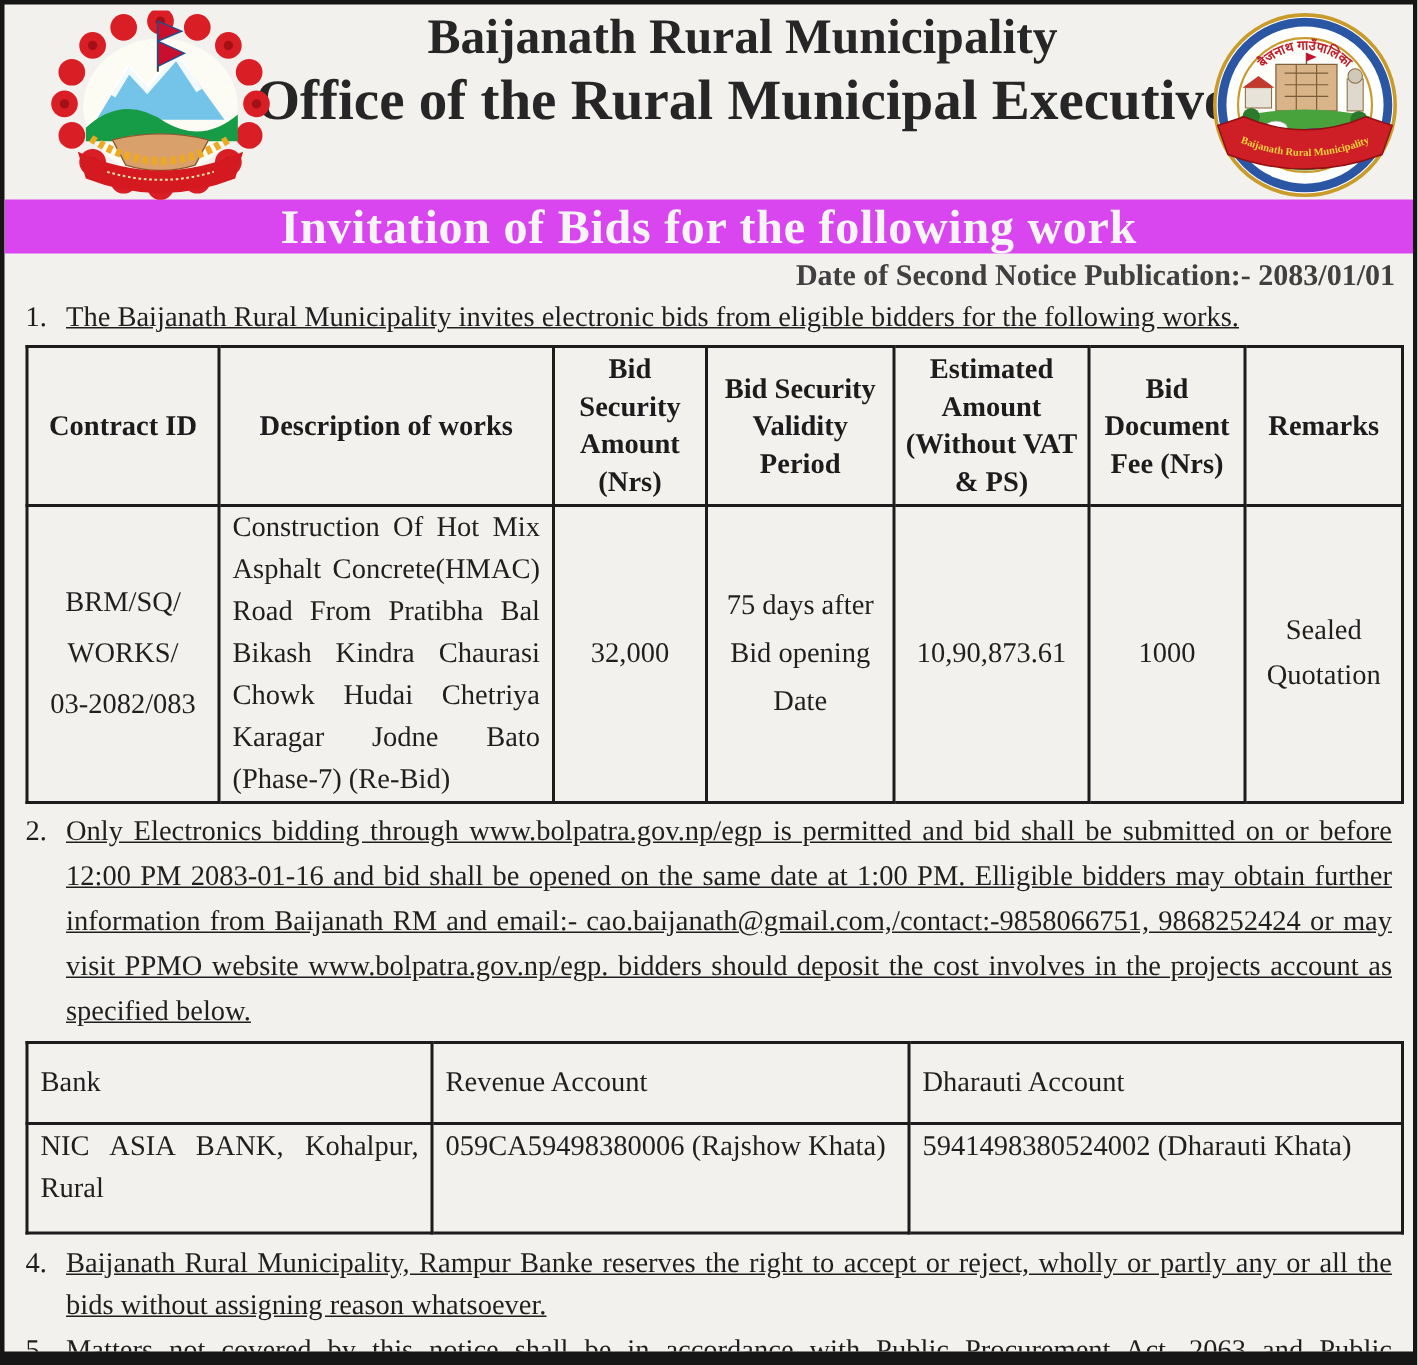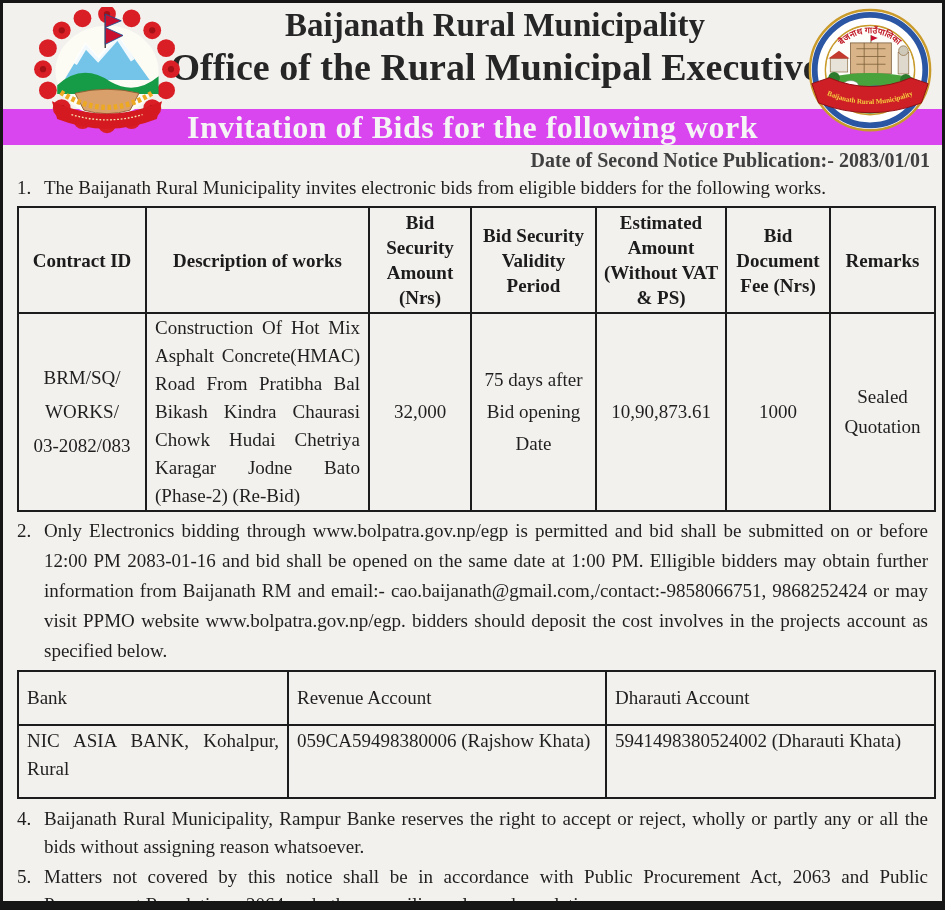--- a/index.html
+++ b/index.html
@@ -6,21 +6,21 @@
   body {
     width:945px; height:910px; background:#ffffff;
     font-family:"Liberation Serif", serif; color:#222;
   }
   .doc {
     box-sizing:border-box; width:945px; height:910px;
     border:3px solid #161616; border-bottom-width:9px;
     background:#f3f1ee; overflow:hidden;
   }
   
-  .masthead { position:relative; height:106px;padding-left:45px; }
+  .masthead { position:relative; height:130px;padding-left:45px; }
   .logo-left  { position:absolute; left:12px; top:4px;  width:184px; height:128px; }
   .logo-right { position:absolute; right:8px; top:5px;  width:128px; height:128px; }
   .logo-left svg, .logo-right svg { width:100%; height:100%; display:block; }
   .titles { text-align:center; padding-top:4px; color:#262626; }
   .title-main { font-size:33px; font-weight:bold; margin:0; line-height:36px; }
   .title-sub  { font-size:38px; font-weight:bold; margin:3px 0 0; line-height:42px; }
   .title-loc  { font-size:24px; font-weight:bold; margin:6px 0 0; line-height:28px; }
   
   .banner {
     height:36px; background:#d946ef; display:flex;
@@ -28,21 +28,21 @@
   }
   .banner span { color:#f5f5f5; font-size:32px; font-weight:bold; letter-spacing:0.5px; }
   
   .date-line {
     text-align:right; font-weight:bold; font-size:20px;
     line-height:24px; padding:3px 12px 0 0; color:#404040;
   }
   
   .clause { display:flex; margin:2px 14px 0; font-size:19px; line-height:30px; color:#1f1f1f; }
   .clause .num { flex:0 0 27px; }
-  .clause .ptext { flex:1; text-align:justify; }
+  .clause .ptext { flex:1; text-align:justify;text-decoration:underline; }
   .clause.c1 { line-height:28px; margin-top:2px; }
   .clause.c4 { margin-top:6px; line-height:28px; }
   .clause.c5 { margin-top:2px; line-height:28px; }
   
   table { border-collapse:collapse; table-layout:fixed; margin:4px 14px 0; }
   .bid-table  { width:917px; }
   .bid-table th, .bid-table td { border:2px solid #1c1c1c; overflow:hidden; }
   .bid-table thead tr { height:100px; }
   .bid-table th {
     font-size:19px; font-weight:bold; line-height:25px;
@@ -194,21 +194,21 @@
         <th>Remarks</th>
       </tr>
     </thead>
     <tbody>
       <tr>
         <td class="cell-cid">
           <div>BRM/SQ/</div>
           <div>WORKS/</div>
           <div>03-2082/083</div>
         </td>
-        <td class="cell-desc">Construction Of Hot Mix Asphalt Concrete(HMAC) Road From Pratibha Bal Bikash Kindra Chaurasi Chowk Hudai Chetriya Karagar Jodne Bato (Phase-2) (Re-Bid)</td>
+        <td class="cell-desc">Construction Of Hot Mix Asphalt Concrete(HMAC) Road From Pratibha Bal Bikash Kindra Chaurasi Chowk Hudai Chetriya Karagar Jodne Bato (Phase-7) (Re-Bid)</td>
         <td>32,000</td>
         <td class="cell-valid">75 days after Bid opening Date</td>
         <td>10,90,873.61</td>
         <td>1000</td>
         <td class="cell-rem">Sealed Quotation</td>
       </tr>
     </tbody>
   </table>
 
   <div class="clause c2" style="margin-top:4px;">

